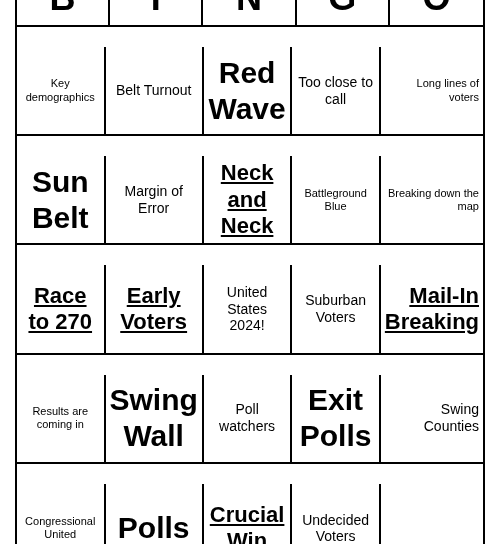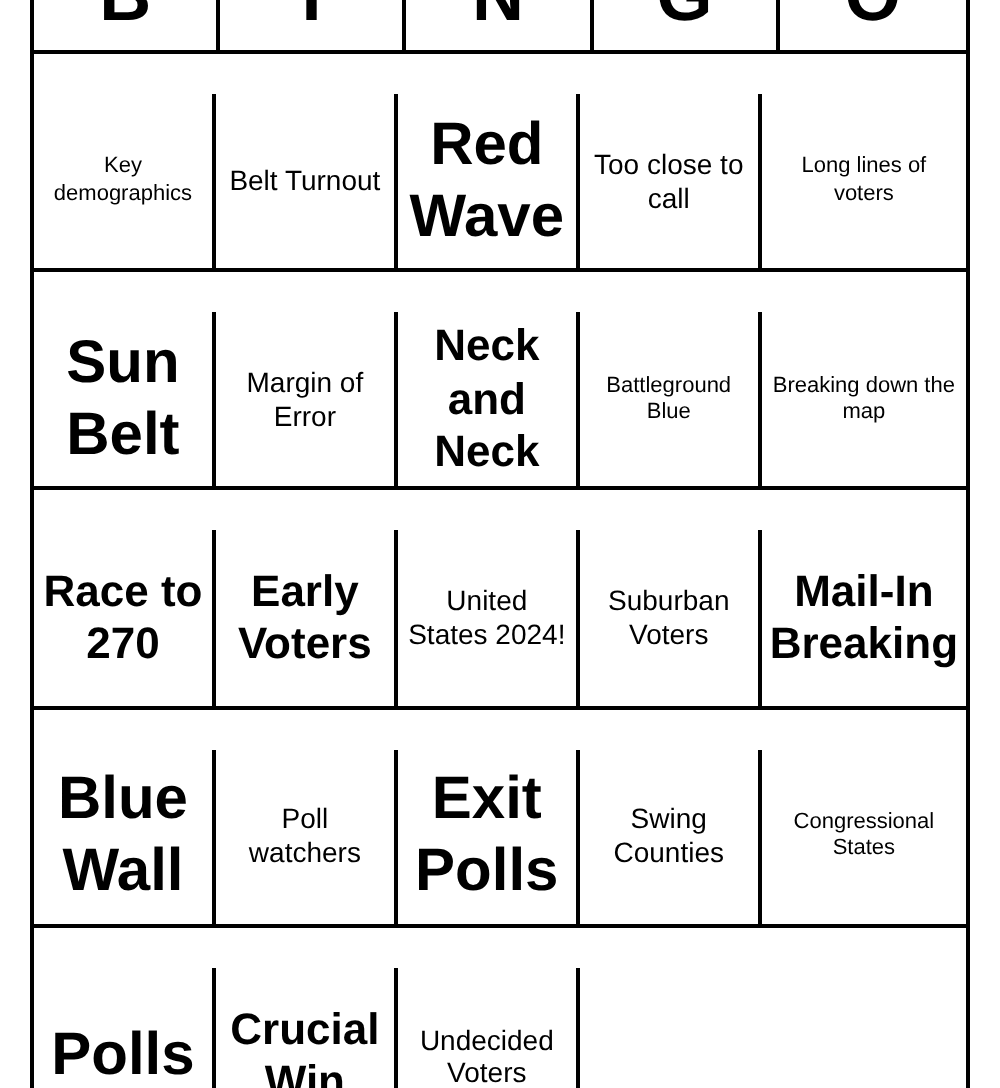--- a/index.html
+++ b/index.html
@@ -42,36 +42,38 @@
       display: flex;
       align-items: center;
       justify-content: center;
       text-align: center;
       padding: 4px;
       min-height: 88px;
       margin-top: 20px;
     }
     .bingo-cell:nth-child(5n) {
       border-right: none;
+      text-align: right;
     }
     .bingo-cell:nth-child(n+21) {
       border-bottom: none;
     }
     .cell-text {
       line-height: 1.2;
     }
     .size-small {
       font-size: 11px;
     }
     .size-medium {
       font-size: 14px;
     }
     .size-large {
       font-size: 22px;
       font-weight: bold;
+      text-decoration: underline;
     }
     .size-xlarge {
       font-size: 30px;
       font-weight: bold;
     }
   </style>
 </head>
 <body>
 
 <div class="bingo-card">
@@ -122,33 +124,36 @@
       <div class="bingo-cell">
         <span class="cell-text size-medium">United States 2024!</span>
       </div>
       <div class="bingo-cell">
         <span class="cell-text size-medium">Suburban Voters</span>
       </div>
       <div class="bingo-cell">
         <span class="cell-text size-large">Mail-In Breaking</span>
       </div>
       <div class="bingo-cell">
-        <span class="cell-text size-xlarge">Blue Wall</span>
+        <span class="cell-text size-small">Results are coming in</span>
+      </div>
+      <div class="bingo-cell">
+        <span class="cell-text size-xlarge">Swing Wall</span>
       </div>
       <div class="bingo-cell">
         <span class="cell-text size-medium">Poll watchers</span>
       </div>
       <div class="bingo-cell">
         <span class="cell-text size-xlarge">Exit Polls</span>
       </div>
       <div class="bingo-cell">
         <span class="cell-text size-medium">Swing Counties</span>
       </div>
       <div class="bingo-cell">
-        <span class="cell-text size-small">Congressional States</span>
+        <span class="cell-text size-small">Congressional United</span>
       </div>
       <div class="bingo-cell">
         <span class="cell-text size-xlarge">Polls</span>
       </div>
       <div class="bingo-cell">
         <span class="cell-text size-large">Crucial Win</span>
       </div>
       <div class="bingo-cell">
         <span class="cell-text size-medium">Undecided Voters</span>
       </div>

